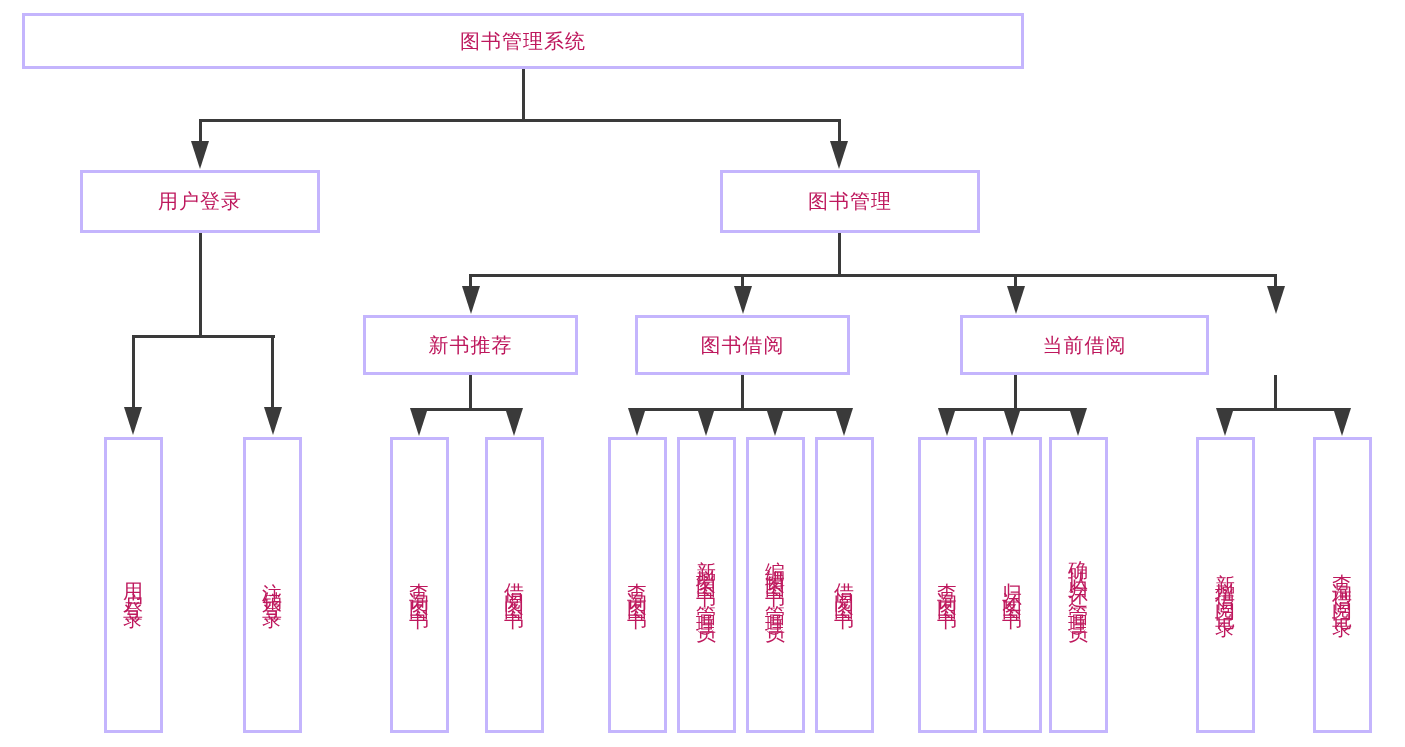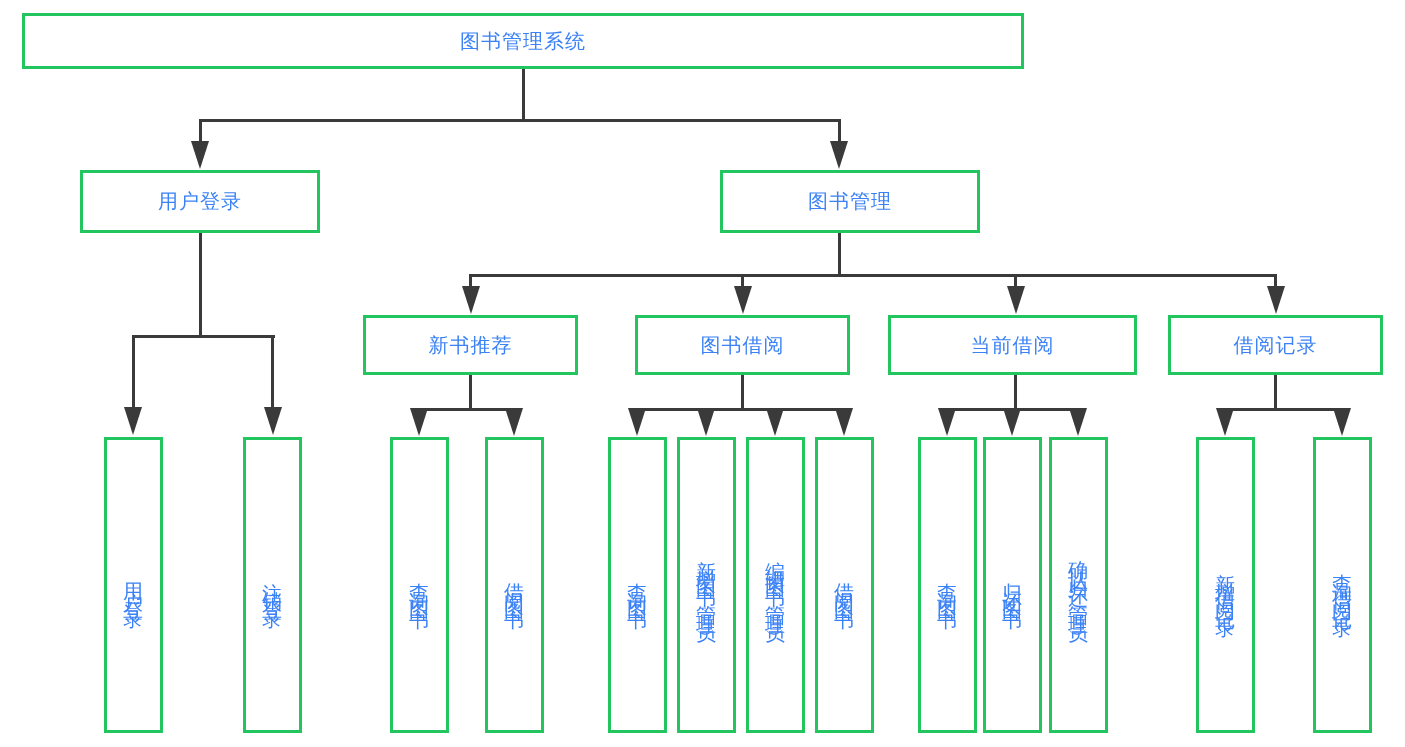--- a/index.html
+++ b/index.html
@@ -8,26 +8,26 @@
     width: 1405px;
     height: 747px;
     background: #ffffff;
     overflow: hidden;
     font-family: "DejaVu Sans", "Liberation Sans", sans-serif;
     color: #303030;
   }
   .box {
     position: absolute;
     box-sizing: border-box;
-    border: 3px solid #22c55e;
+    border: 3px solid #c4b5fd;
     background: #ffffff;
     display: flex;
     align-items: center;
     justify-content: center;
-    color: #3b82f6;
+    color: #be185d;
   }
   .hbox {
     font-size: 20px;
     letter-spacing: 1px;
     white-space: nowrap;
   }
   .vbox {
     writing-mode: vertical-rl;
     text-orientation: mixed;
     font-size: 20px;
@@ -109,23 +109,22 @@
   <div class="box hbox" style="left:22px;top:13px;width:1002px;height:56px">图书管理系统</div>
 
   <div class="box hbox" style="left:80px;top:170px;width:240px;height:63px">用户登录</div>
 
   <div class="box hbox" style="left:720px;top:170px;width:260px;height:63px">图书管理</div>
 
   <div class="box hbox" style="left:635px;top:315px;width:215px;height:60px">图书借阅</div>
 
   <div class="box hbox" style="left:363px;top:315px;width:215px;height:60px">新书推荐</div>
 
-  <div class="box hbox" style="left:888px;top:315px;width:249px;height:60px">当前借阅</div>
+  <div class="box hbox" style="left:960px;top:315px;width:249px;height:60px">当前借阅</div>
 
-  <div class="box hbox" style="left:1168px;top:315px;width:215px;height:60px">借阅记录</div>
 
   <div class="box vbox" style="left:104px;top:437px;width:59px;height:296px">用户登录</div>
   <div class="box vbox" style="left:243px;top:437px;width:59px;height:296px">注销登录</div>
 
   <div class="box vbox" style="left:390px;top:437px;width:59px;height:296px">查询图书</div>
   <div class="box vbox" style="left:485px;top:437px;width:59px;height:296px">借阅图书</div>
 
   <div class="box vbox" style="left:608px;top:437px;width:59px;height:296px">查询图书</div>
   <div class="box vbox" style="left:677px;top:437px;width:59px;height:296px">新增图书（管理员）</div>
   <div class="box vbox" style="left:746px;top:437px;width:59px;height:296px">编辑图书（管理员）</div>

